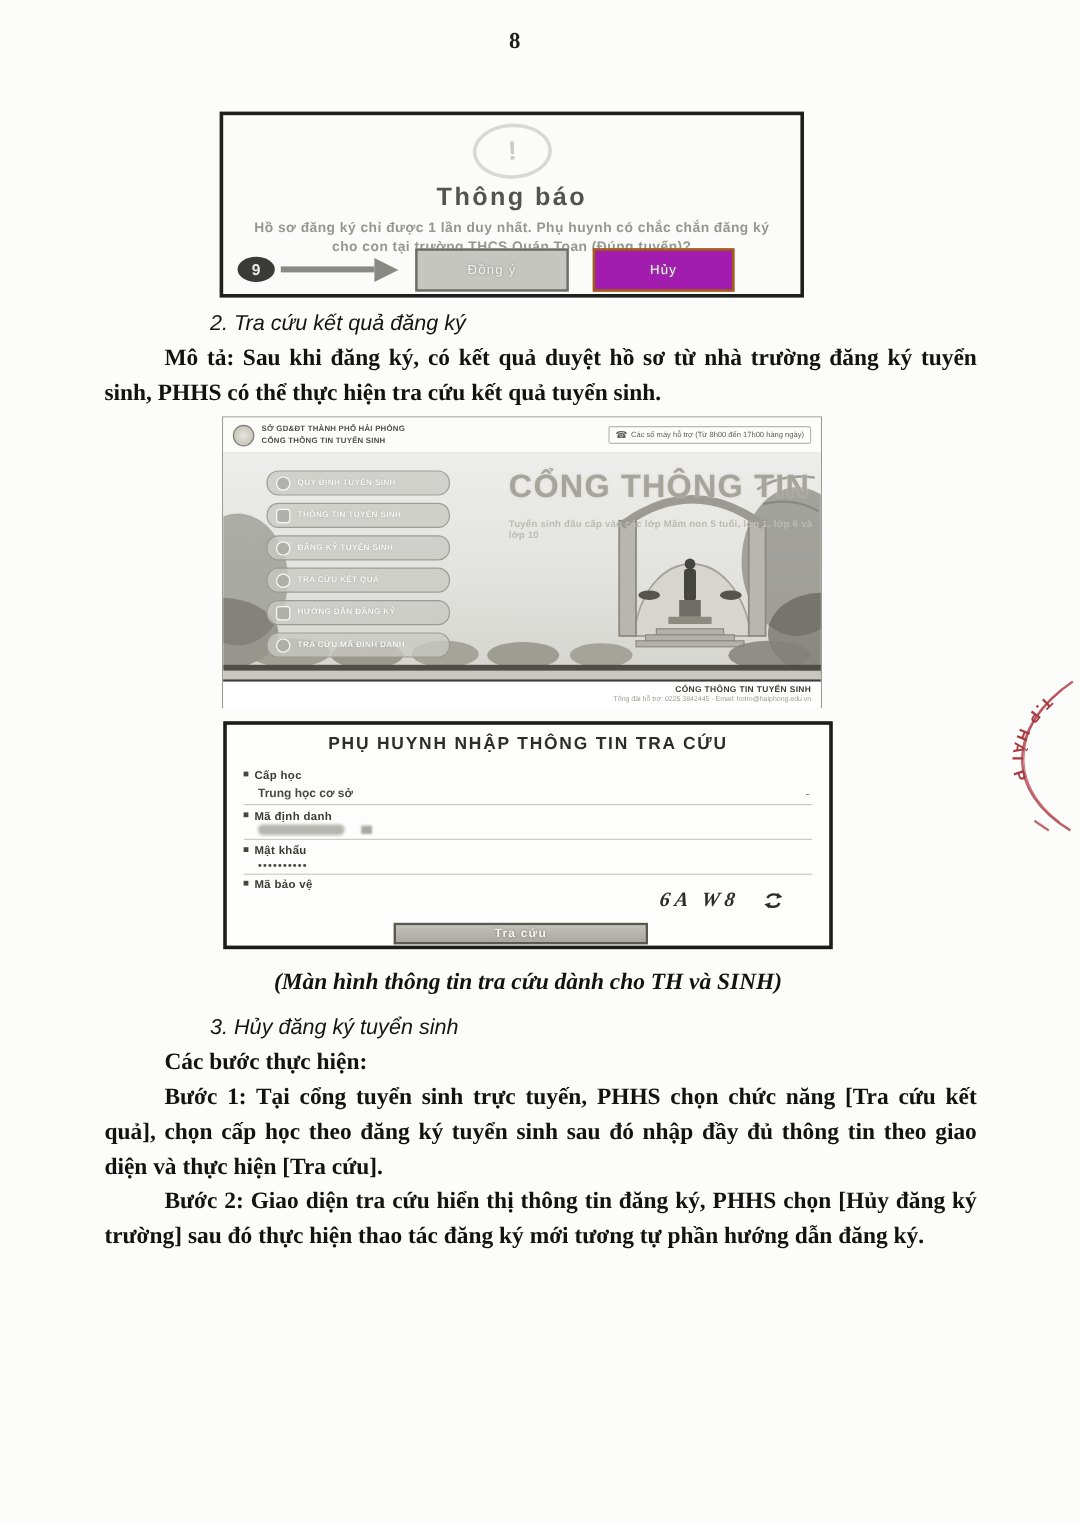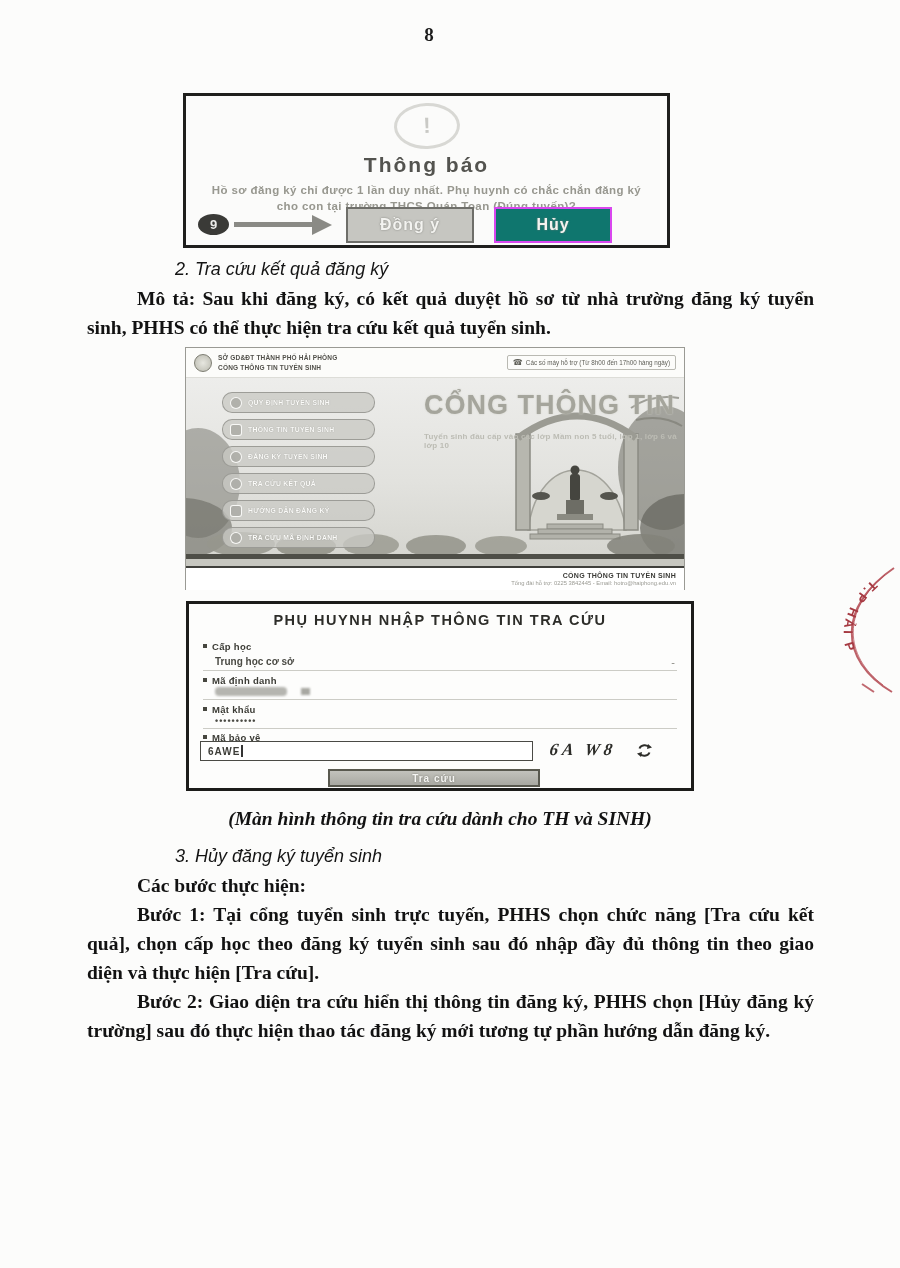--- a/index.html
+++ b/index.html
@@ -21,23 +21,23 @@
   .dlg-msg { position:absolute; top:86px; left:14px; right:14px; text-align:center;
     font-size:11.5px; line-height:1.4; color:#97978f; font-weight:700; letter-spacing:.4px; }
   .dlg-actions { position:absolute; left:12px; right:14px; bottom:9px; height:23px;
     display:flex; align-items:center; }
   .step-badge { width:31px; height:21px; border-radius:50%; background:#3a3a37; color:#ececea;
     font-size:13px; font-weight:700; display:flex; align-items:center; justify-content:center; }
   .arrow-shaft { width:78px; height:5px; background:#8a8a85; margin-left:5px; }
   .arrow-head { width:0; height:0; border-left:20px solid #8a8a85;
     border-top:10px solid transparent; border-bottom:10px solid transparent; }
   .dlg-btn { height:36px; display:flex; align-items:center; justify-content:center;
-    font-size:16px; font-weight:700; color:#f3f3f0; text-shadow:0 0 2px #7d7d78; letter-spacing:1px; }
+    font-size:11px; font-weight:400; color:#f3f3f0; text-shadow:0 0 2px #7d7d78; letter-spacing:1px; }
   .btn-agree { margin-left:14px; width:128px; background:#c6c6c1; border:2px solid #6e6e69; }
-  .btn-cancel { margin-left:20px; width:118px; background:#0f766e; border:2px solid #d946ef; }
+  .btn-cancel { margin-left:20px; width:118px; background:#a21caf; border:2px solid #a16207; }
 
   
   .h-italic { position:absolute; left:143px; font-family:"Liberation Sans",sans-serif;
     font-style:italic; font-size:18px; color:#141414;margin-left:32px; }
   .para-block { position:absolute; left:87px; width:727px; font-weight:700;
     font-size:19.5px; line-height:29px; color:#121212; text-align:justify; }
   .para-block p { text-indent:50px; }
 
   
   .portal { position:absolute; left:185px; top:347px; width:500px; height:243px;
@@ -225,24 +225,20 @@
     <div class="f-label" style="top:71px;">Mã định danh</div>
     <div class="blur-chip" style="top:83px;"></div>
     <div class="blur-sq" style="top:84px;"></div>
     <div class="f-line" style="top:95px;"></div>
 
     <div class="f-label" style="top:100px;">Mật khẩu</div>
     <div class="f-value" style="top:112px; letter-spacing:1px; font-size:9px;">••••••••••</div>
     <div class="f-line" style="top:124px;"></div>
 
     <div class="f-label" style="top:128px;">Mã bảo vệ</div>
-    <div class="captcha-input">
-      <span>6AWE</span>
-      <span class="cursor-bar"></span>
-    </div>
     <div class="captcha-text">6A W8</div>
     <svg class="refresh" width="17" height="15" viewBox="0 0 17 15">
       <path d="M13.5 4.5 A 5.5 4.5 0 0 0 3.5 5.5" stroke="#2e2e2a" stroke-width="2" fill="none"></path>
       <path d="M3.5 10.5 A 5.5 4.5 0 0 0 13.5 9.5" stroke="#2e2e2a" stroke-width="2" fill="none"></path>
       <path d="M12 1 L16 4.5 L11 6 Z" fill="#2e2e2a"></path>
       <path d="M5 14 L1 10.5 L6 9 Z" fill="#2e2e2a"></path>
     </svg>
     <div class="lf-submit">Tra cứu</div>
   </div>
 

